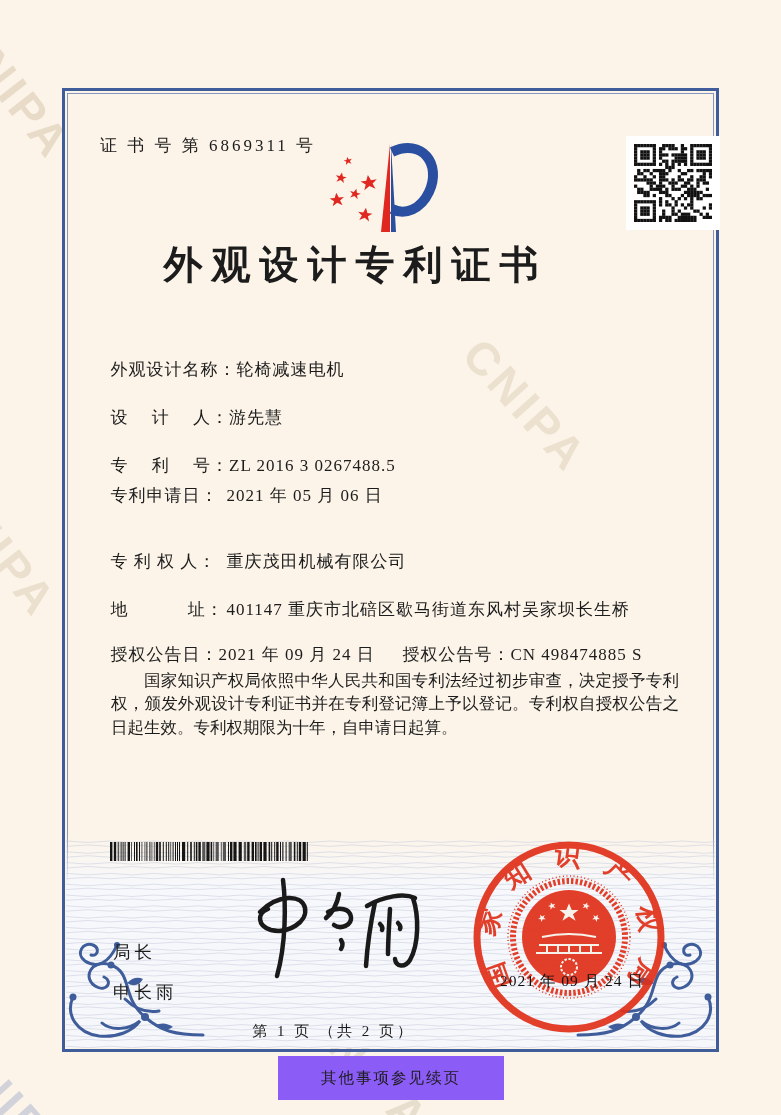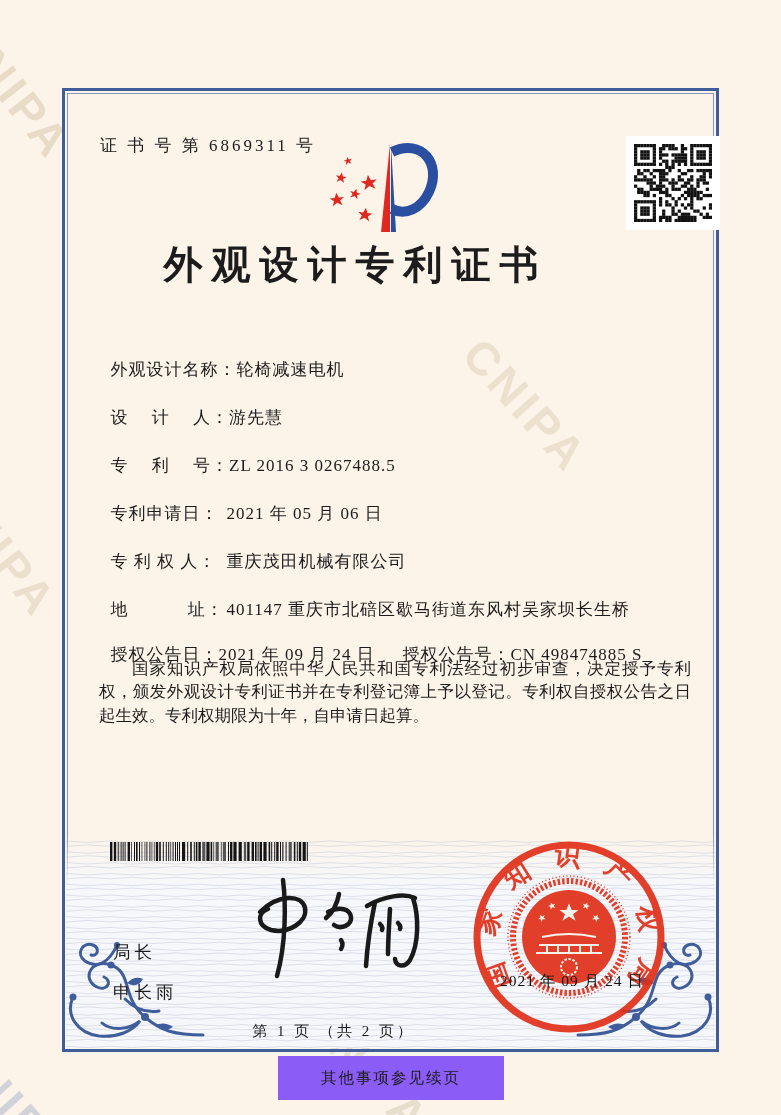--- a/index.html
+++ b/index.html
@@ -60,21 +60,21 @@
   }
   
   .field{position:absolute;left:100px;font-size:17px;letter-spacing:1px;white-space:pre;}
   .flabel{display:inline-block;min-width:116px;white-space:pre;}
   .grant-pair{position:absolute;font-size:17px;letter-spacing:1px;white-space:pre;}
   
   .body-text{
     position:absolute;left:99px;top:657px;width:592px;
     font-size:16.5px;line-height:1.42;text-align:justify;
   }
-  .body-text p{margin:0;text-indent:2em;}
+  .body-text p{margin:12px;text-indent:2em;}
   
   .barcode{position:absolute;left:110px;top:842px;width:202px;height:19px;}
   
   .officer{
     position:absolute;left:113px;font-size:17.5px;letter-spacing:4px;
     font-family:"Liberation Sans","DejaVu Sans",sans-serif;
     margin-top:44px;
   }
   .signature{position:absolute;left:226px;top:864px;width:200px;height:120px;}
   
@@ -532,21 +532,21 @@
 
 <div class="field" style="top:338px">
   <span class="flabel">外观设计名称：</span><span>轮椅减速电机</span>
 </div>
 <div class="field" style="top:386px">
   <span class="flabel">设　 计　 人：</span><span>游先慧</span>
 </div>
 <div class="field" style="top:434px">
   <span class="flabel">专　 利　 号：</span><span>ZL 2016 3 0267488.5</span>
 </div>
-<div class="field" style="top:482px">
+<div class="field" style="top:464px">
   <span class="flabel">专利申请日：</span><span>2021 年 05 月 06 日</span>
 </div>
 <div class="field" style="top:530px">
   <span class="flabel">专 利 权 人：</span><span>重庆茂田机械有限公司</span>
 </div>
 <div class="field" style="top:578px">
   <span class="flabel">地　　　 址：</span><span>401147 重庆市北碚区歇马街道东风村吴家坝长生桥</span>
 </div>
 
 <div class="grant-pair" style="left:100px;top:623px">

